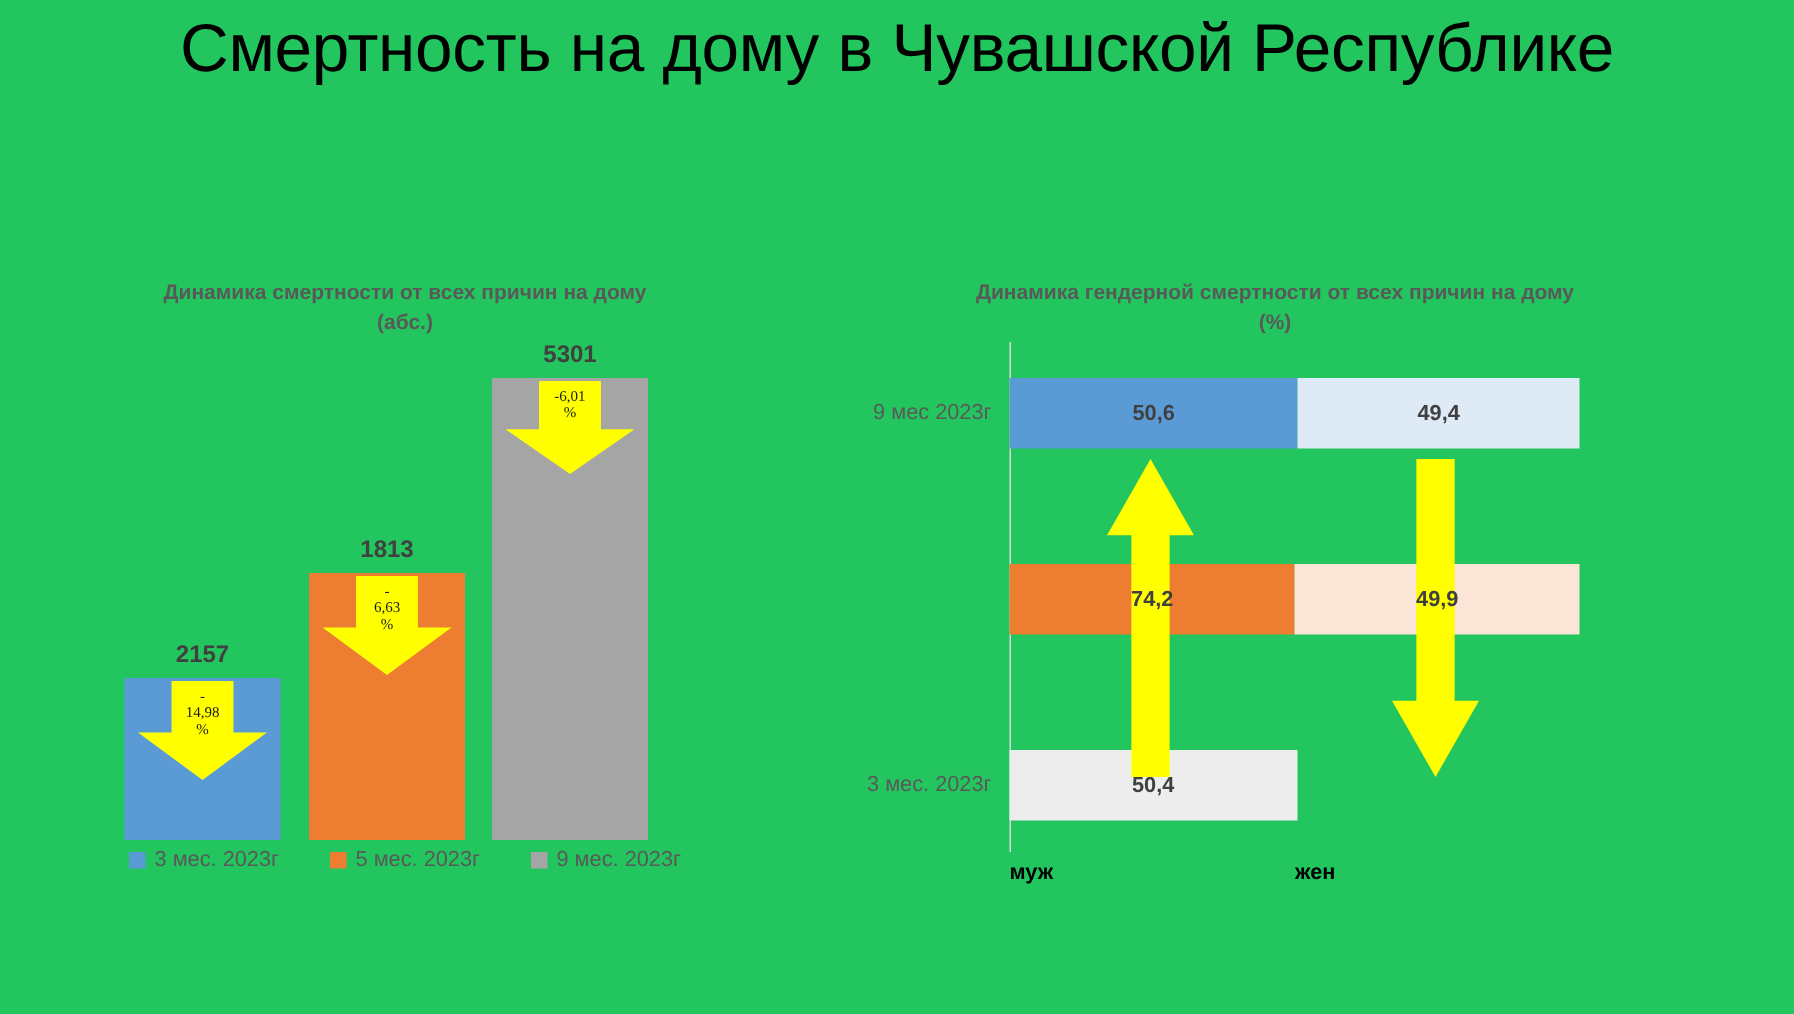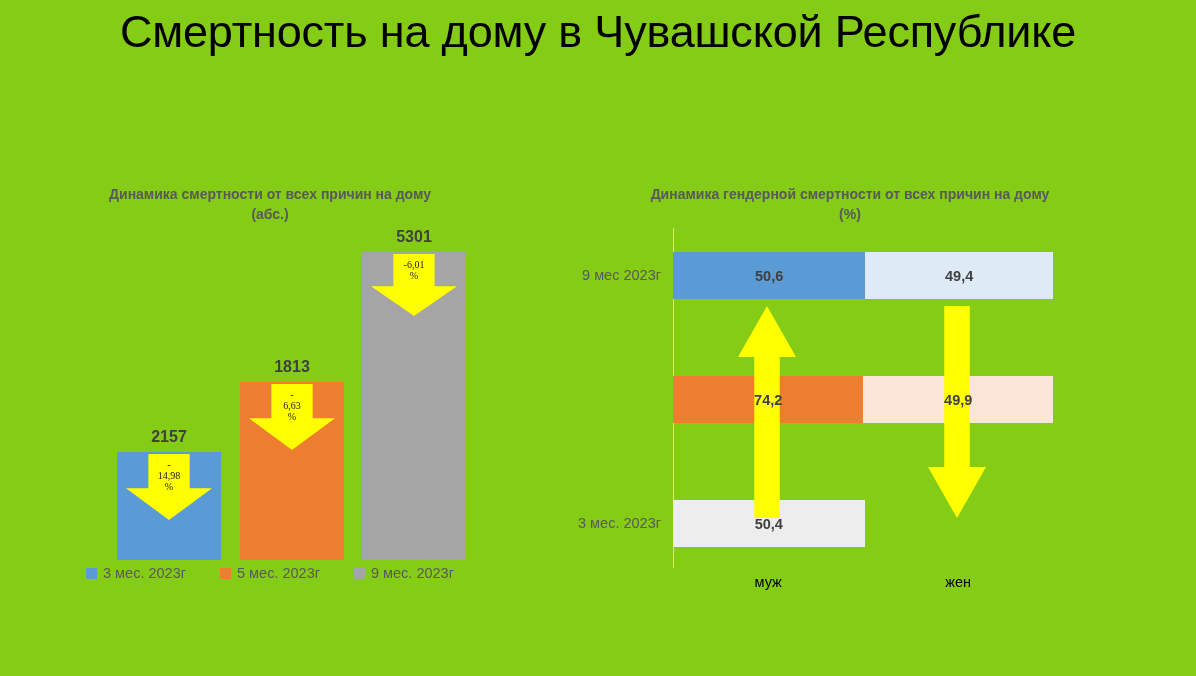--- a/index.html
+++ b/index.html
@@ -12,21 +12,21 @@
     width: 1196px;
     height: 676px;
     position: relative;
     overflow: hidden;
     font-family: "Liberation Sans", sans-serif;
     color: #404040;
   }
   .slide {
     position: absolute;
     inset: 0;
-    background: #84cc16;
+    background: #22c55e;
   }
 
   
   .slide-title {
     position: absolute;
     left: 0;
     top: 2px;
     width: 1196px;
     text-align: center;
     font-size: 45px;
@@ -63,21 +63,20 @@
   .col-plot {
     position: absolute;
     left: 0;
     top: 60px;
     width: 500px;
     height: 330px;
   }
   .col-item {
     position: absolute;
     bottom: 0;
-    margin-left: 34px;
   }
   .col-bar {
     position: absolute;
     left: 0;
     bottom: 0;
     width: 100%;
   }
   .col-value {
     position: absolute;
     left: 0;
@@ -191,23 +190,22 @@
     line-height: 47px;
     padding-right: 12px;
     font-size: 14.5px;
     color: #595959;
     white-space: nowrap;
   }
   .cat-label {
     position: absolute;
     top: 346px;
     font-size: 14.5px;
-    font-weight: normal;
+    font-weight: bold;
     color: #000000;
-    text-align: center;
     white-space: nowrap;
   }
 
   
   .tall-arrow {
     position: absolute;
     background: #FFFF00;
     border: 0;
   }
   .tall-arrow.up {

